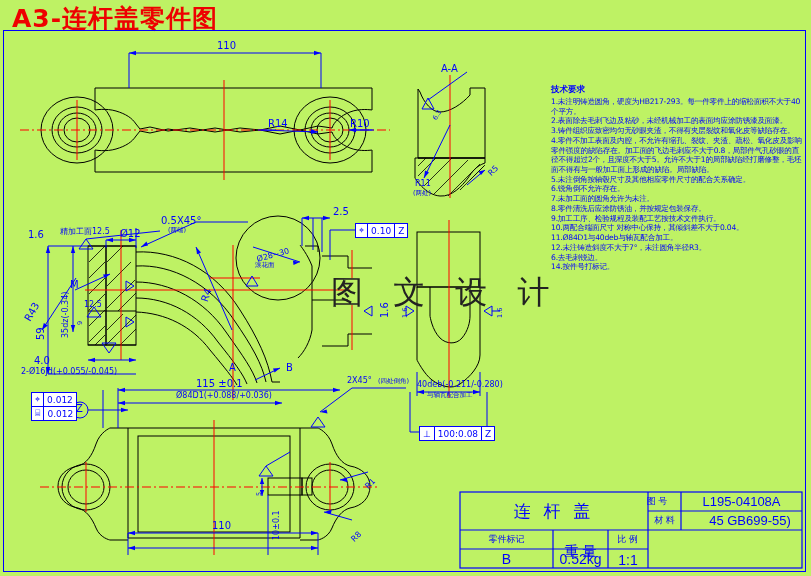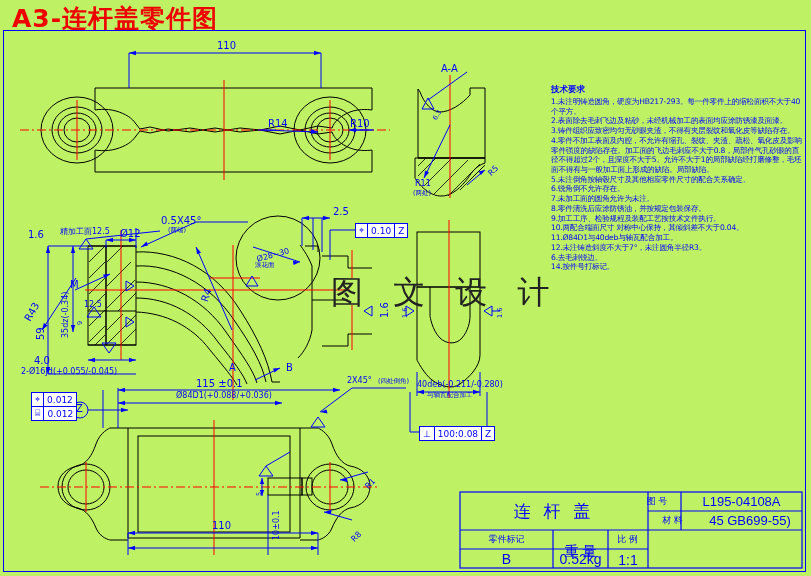--- a/index.html
+++ b/index.html
@@ -384,21 +384,21 @@
     <div class="tr-l">10.两配合端面尺寸        对称中心保持，其倾斜差不大于0.04。</div>
     <div class="tr-l">11.Ø84D1与40deb与轴瓦配合加工。</div>
     <div class="tr-l">12.未注铸造斜度不大于7°，未注圆角半径R3。</div>
     <div class="tr-l">6.去毛刺锐边。</div>
     <div class="tr-l">14.按件号打标记。</div>
   </div>
 
   <div class="tblk" style="left:460px;top:492px;width:188px;height:38px;font-size:17px;letter-spacing:4px;">连 杆 盖</div>
   <div class="tblk" style="left:648px;top:492px;width:18px;height:19px;font-size:9px;">图 号</div>
   <div class="tblk" style="left:681px;top:492px;width:121px;height:19px;font-size:13px;">L195-04108A</div>
-  <div class="tblk" style="left:648px;top:511px;width:33px;height:19px;font-size:9px;margin-left:8px;">材 料</div>
+  <div class="tblk" style="left:648px;top:511px;width:33px;height:19px;font-size:9px;">材 料</div>
   <div class="tblk" style="left:681px;top:511px;width:138px;height:19px;font-size:13px;">45 GB699-55)</div>
   <div class="tblk" style="left:460px;top:530px;width:93px;height:19px;font-size:9px;">零件标记</div>
   <div class="tblk" style="left:553px;top:542px;width:55px;height:19px;font-size:14px;">重 量</div>
   <div class="tblk" style="left:608px;top:530px;width:39px;height:19px;font-size:9px;border-radius:7px;">比 例</div>
   <div class="tblk" style="left:460px;top:549px;width:93px;height:19px;font-size:14px;">B</div>
   <div class="tblk" style="left:553px;top:549px;width:55px;height:19px;font-size:14px;">0.52kg</div>
   <div class="tblk" style="left:608px;top:549px;width:40px;height:22px;font-size:14px;">1:1</div>
 
   <div class="wm" style="left:331px;top:271px;">图 文 设 计</div>
 

